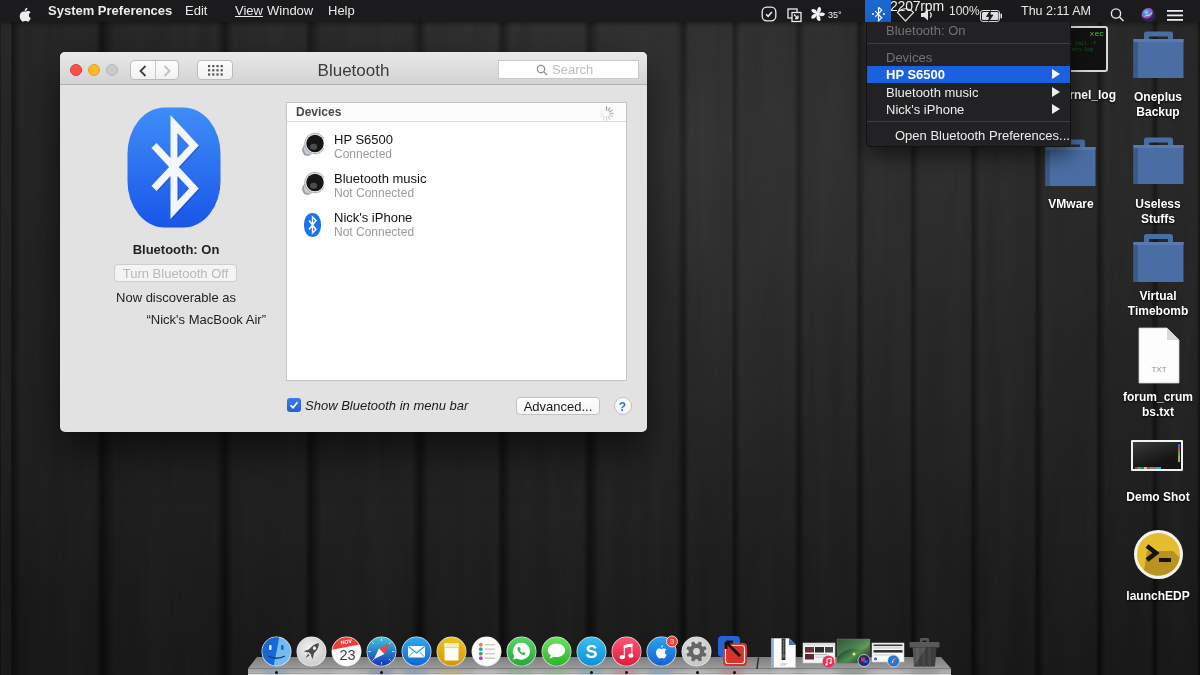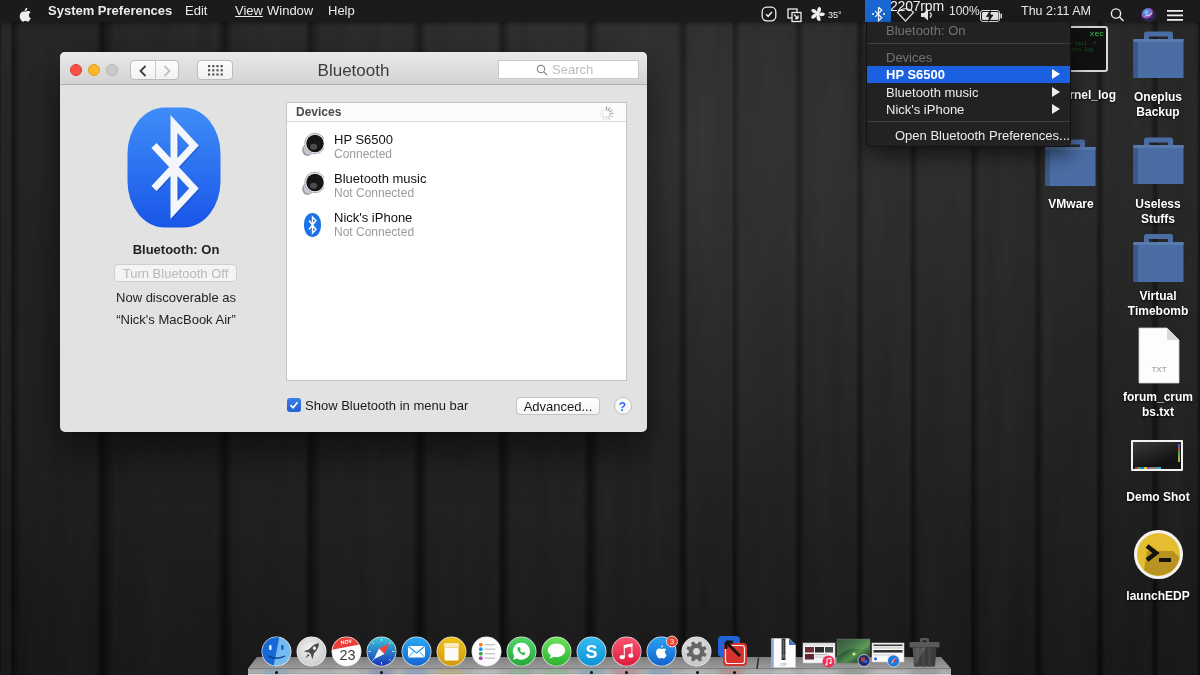--- a/index.html
+++ b/index.html
@@ -197,21 +197,21 @@
             <stop offset="1" stop-color="#1956e8"></stop>
         </linearGradient>
       </defs>
       <rect x="0.5" y="0.5" width="93" height="120" rx="37" ry="46" fill="url(#btg)"></rect>
       <path d="M27 38.5 L67 81.5 L47 103 L47 17 L67 38.5 L27 81.5" fill="none" stroke="#0a3fae" stroke-width="7" opacity="0.35" transform="translate(1.2,1.2)"></path>
       <path d="M27 38.5 L67 81.5 L47 103 L47 17 L67 38.5 L27 81.5" fill="none" stroke="#f3f6fb" stroke-width="7"></path>
     </svg>
     <div style="position:absolute; left:26px; top:190px; width:180px; text-align:center; font-size:13px; font-weight:bold; color:#222;">Bluetooth: On</div>
     <div style="position:absolute; left:54px; top:212px; width:123px; height:18px; background:#f4f4f4; border:1px solid #cecece; border-radius:4px; text-align:center; line-height:17px; font-size:13px; color:#b8b8b8;">Turn Bluetooth Off</div>
     <div style="position:absolute; left:26px; top:238px; width:180px; text-align:center; font-size:13px; color:#222;">Now discoverable as</div>
-    <div style="position:absolute; left:26px; top:260px; width:180px; text-align:center; font-size:13px; color:#222;">“Nick's MacBook Air”</div>
+    <div style="position:absolute; left:26px; top:260px; width:180px; text-align:right; font-size:13px; color:#222;">“Nick's MacBook Air”</div>
 
     <div style="position:absolute; left:226px; top:50px; width:341px; height:279px; background:#fff; border:1px solid #c5c5c5;">
       <div style="position:absolute; left:0; top:0; width:100%; height:19px; background:#fcfcfc; border-bottom:1px solid #d9d9d9;">
         <div style="position:absolute; left:9px; top:0; height:19px; line-height:19px; font-size:12px; font-weight:bold; color:#4a4a4a;">Devices</div>
         <svg style="position:absolute; right:12px; top:2.5px;" width="15" height="15" viewBox="0 0 15 15">
           <g stroke="#9a9a9a" stroke-width="1.3" stroke-linecap="round">
             <line x1="7.5" y1="1" x2="7.5" y2="4" opacity="0.95"></line>
             <line x1="10.75" y1="1.87" x2="9.25" y2="4.47" opacity="0.85"></line>
             <line x1="13.13" y1="4.25" x2="10.53" y2="5.75" opacity="0.75"></line>
             <line x1="14" y1="7.5" x2="11" y2="7.5" opacity="0.65"></line>
@@ -259,21 +259,21 @@
       </svg>
       <div style="position:absolute; left:47px; top:106.5px; font-size:13px; color:#111;">Nick's iPhone</div>
       <div style="position:absolute; left:47px; top:122px; font-size:12px; color:#9b9b9b;">Not Connected</div>
     </div>
 
     <div style="position:absolute; left:226.5px; top:345.5px; width:14px; height:14px; border-radius:3px; background:linear-gradient(#3a7de8,#2260d4);">
       <svg style="position:absolute; left:1px; top:1px;" width="12" height="12" viewBox="0 0 12 12">
           <path d="M2.5 6.2 L5 8.8 L9.5 3.2" stroke="#fff" stroke-width="1.7" fill="none"></path>
         </svg>
     </div>
-    <div style="position:absolute; left:245px; top:346px; font-size:13px; color:#1a1a1a;">Show Bluetooth in menu bar</div>
+    <div style="position:absolute; left:245px; top:346px; font-size:13px; color:#1a1a1a;font-style:italic;">Show Bluetooth in menu bar</div>
     <div style="position:absolute; left:456px; top:344.5px; width:84px; height:18px; background:linear-gradient(#fff,#f4f4f4); border:1px solid #c2c2c2; border-radius:4px; text-align:center; line-height:17px; font-size:13px; color:#1a1a1a;">Advanced...</div>
     <div style="position:absolute; left:553.5px; top:344.5px; width:18px; height:18px; background:linear-gradient(#fff,#f2f2f2); border:1px solid #c2c2c2; border-radius:50%; text-align:center; line-height:18px; font-size:12px; font-weight:bold; color:#2e6bea;">?</div>
   </div>
 
   <div id="dock">
     <svg style="position:absolute; left:0; top:0;" width="1200" height="45" viewBox="0 0 1200 45">
       <defs>
         <linearGradient id="shelftop" x1="0" y1="0" x2="0" y2="1">
           <stop offset="0" stop-color="#7e7e7e"></stop>
             <stop offset="1" stop-color="#9c9c9c"></stop>

